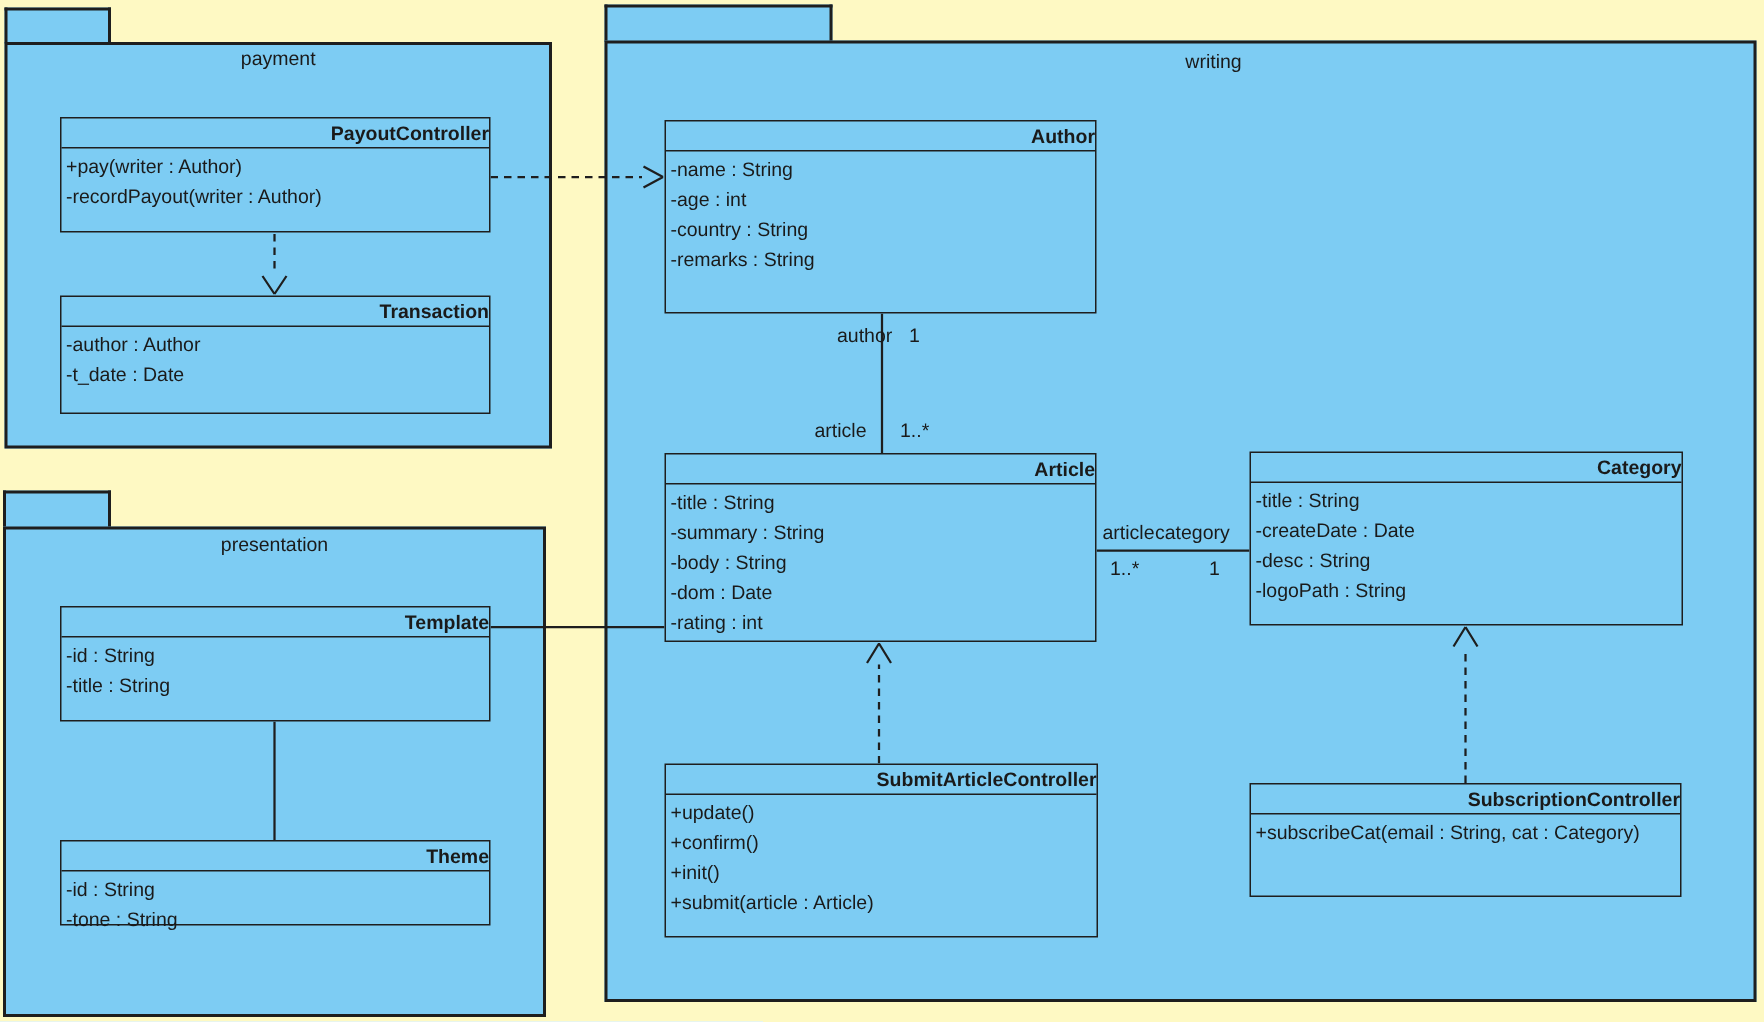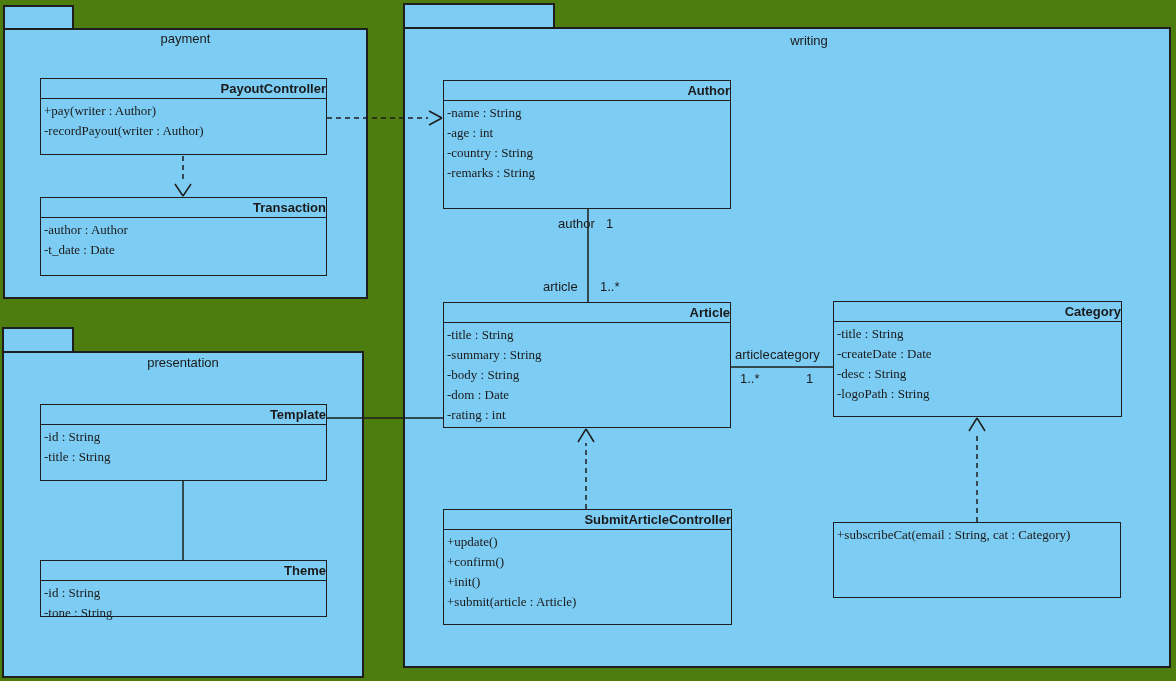--- a/index.html
+++ b/index.html
@@ -1,27 +1,27 @@
 <!DOCTYPE html>
 <html><head>
 <meta charset="utf-8">
 <style>
   html,body { margin:0; padding:0; background:#ffffff; }
   .canvas {
-    position:relative; width:1176px; height:681px; background:#4d7c0f;
+    position:relative; width:1176px; height:681px; background:#fef9c3;
     font-family:"Liberation Sans", sans-serif; color:#1a1a1a; overflow:hidden;
     --fill:#7dccf3; --line:#1e1e1e;
   }
   .pkg-tab  { position:absolute; background:var(--fill); border:2px solid var(--line); border-bottom:none; box-sizing:border-box; }
   .pkg-body { position:absolute; background:var(--fill); border:2px solid var(--line); box-sizing:border-box; }
   .pkg-label{ position:absolute; font-size:13px; text-align:center; }
   .connectors { position:absolute; left:0; top:0; }
   .cls { position:absolute; background:var(--fill); border:1.5px solid var(--line); box-sizing:border-box; }
   .cls-title { font-weight:bold; font-size:13px; text-align:right; height:19px; line-height:19px; border-bottom:1.5px solid var(--line); white-space:nowrap; }
-  .cls-members { padding:2px 3px 0 3px;font-family:Liberation Serif, serif; }
+  .cls-members { padding:2px 3px 0 3px; }
   .m { font-size:13px; line-height:20px; white-space:nowrap; }
   .lbl { position:absolute; font-size:13px; white-space:nowrap; }
 </style>
 </head>
 <body>
 
 <div class="canvas">
 
   <div class="pkg-tab" style="left:3px;top:5px;width:71px;height:24px"></div>
   <div class="pkg-body" style="left:3px;top:28px;width:365px;height:271px"></div>
@@ -121,20 +121,21 @@
     <div class="cls-title">SubmitArticleController</div>
     <div class="cls-members">
       <div class="m">+update()</div>
       <div class="m">+confirm()</div>
       <div class="m">+init()</div>
       <div class="m">+submit(article : Article)</div>
     </div>
   </div>
 
   <div class="cls" style="left:833px;top:522px;width:288px;height:76px">
+    <div class="cls-title">SubscriptionController</div>
     <div class="cls-members">
       <div class="m">+subscribeCat(email : String, cat : Category)</div>
     </div>
   </div>
 
   <div class="lbl" style="left:558px;top:216px">author</div>
   <div class="lbl" style="left:606px;top:216px">1</div>
   <div class="lbl" style="left:543px;top:279px">article</div>
   <div class="lbl" style="left:600px;top:279px">1..*</div>
 

